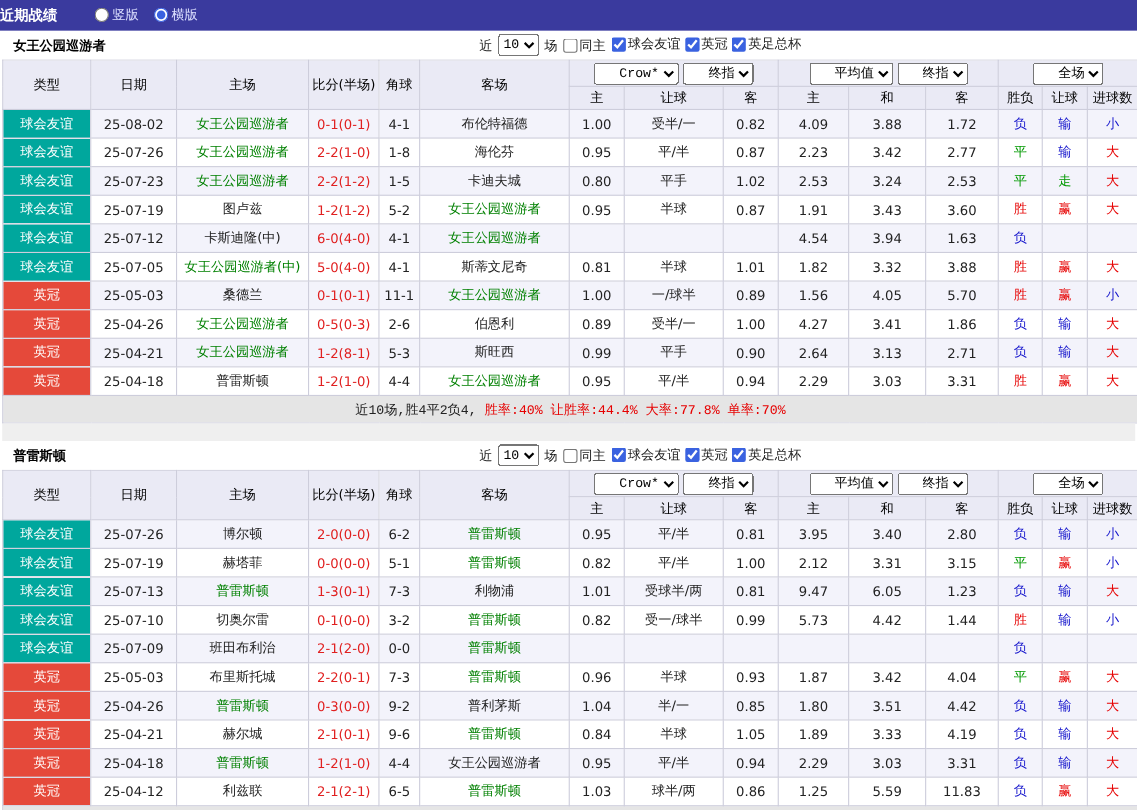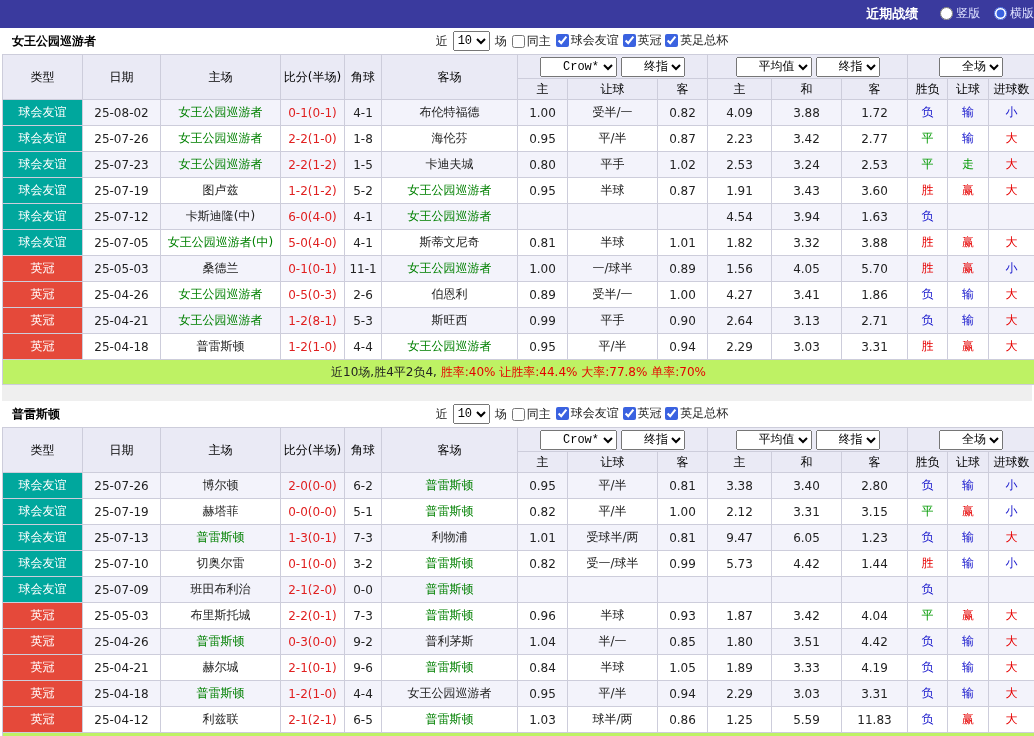--- a/index.html
+++ b/index.html
@@ -1,17 +1,17 @@
 <!DOCTYPE html>
 <html><head>
 <meta charset="utf-8">
 <style>
   html,body{margin:0;padding:0;background:#fff;}
   body{width:1034px;font-family:"DejaVu Sans","Liberation Sans",sans-serif;font-size:12px;color:#222;}
-  .topbar{height:28px;background:#3A3A9E;display:flex;align-items:center;justify-content:flex-end;gap:12px;}
+  .topbar{height:28px;background:#3A3A9E;display:flex;align-items:center;justify-content:flex-start;gap:24px;}
   .topbar .title{color:#fff;font-weight:bold;font-size:13px;}
   .radio-group label{color:#DDE0FF;display:inline-flex;align-items:center;gap:3px;margin-left:10px;cursor:pointer;}
   input[type=radio],input[type=checkbox]{accent-color:#3A62E0;margin:0;width:13px;height:13px;}
   .section-bar{position:relative;height:26px;background:#fff;}
   .team-name{position:absolute;left:12px;top:0;line-height:26px;font-weight:bold;color:#000;}
   .filters{display:flex;justify-content:center;align-items:center;gap:5px;height:26px;margin-left:170px;margin-right:40px;}
   .filters label{display:inline-flex;align-items:center;gap:2px;cursor:pointer;}
   select{font-size:12px;height:20px;font-family:Liberation Mono, monospace;}
   table{border-collapse:collapse;table-layout:fixed;width:1030px;margin:0 2px;}
   th,td{border:1px solid #CDCDDB;text-align:center;padding:0 2px;overflow:hidden;white-space:nowrap;height:25px;}
@@ -20,21 +20,21 @@
   .selcell select{margin:0 2px;height:20px;padding-left:18px;}
   td.badge{color:#fff;}
   .badge-friendly{background:#00A79D !important;}
   .badge-league{background:#E5493A !important;}
   .team-focal{color:#008000;}
   .score{color:#E02020;}
   .c-red{color:#E60000;}
   .c-blue{color:#1414CC;}
   .c-green{color:#009900;}
   tbody tr:nth-child(odd) td{background:#F3F3FB;}
-  tfoot td{background:#bef264;height:24px;}
+  tfoot td{background:#e5e5e5;height:24px;font-family:Liberation Mono, monospace;}
   .sum-red{color:#E60000;}
   .gap{height:16px;background:#EFEFEF;margin:0 2px;}
 </style>
 </head>
 <body>
 
 <div class="topbar">
   <span class="title">近期战绩</span>
   <span class="radio-group">
     
@@ -407,21 +407,21 @@
       <tr>
         <td class="badge badge-friendly">球会友谊</td>
         <td>25-07-26</td>
         <td>博尔顿</td>
         <td class="score">2-0(0-0)</td>
         <td>6-2</td>
         <td class="team-focal">普雷斯顿</td>
         <td>0.95</td>
         <td>平/半</td>
         <td>0.81</td>
-        <td>3.38</td>
+        <td>3.95</td>
         <td>3.40</td>
         <td>2.80</td>
         <td class="c-blue">负</td>
         <td class="c-blue">输</td>
         <td class="c-blue">小</td>
       </tr>
 
       <tr>
         <td class="badge badge-friendly">球会友谊</td>
         <td>25-07-19</td>

